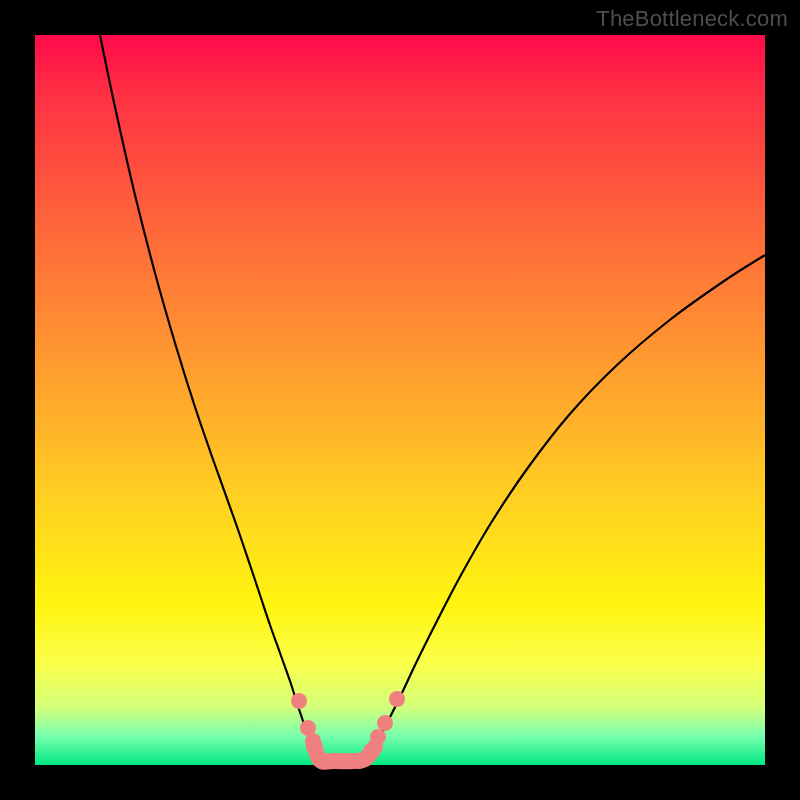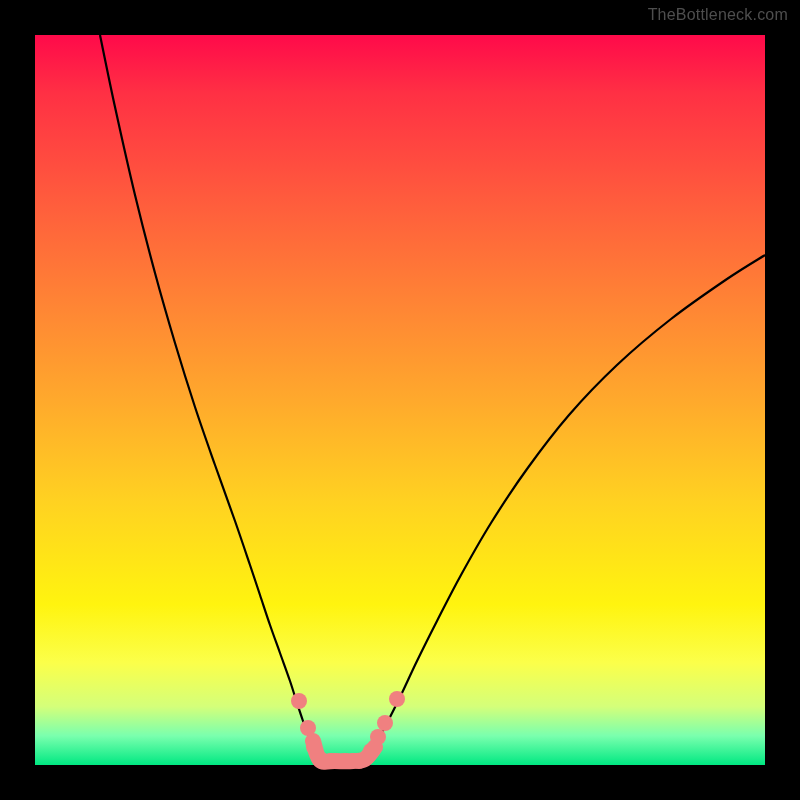--- a/index.html
+++ b/index.html
@@ -38,21 +38,21 @@
       #d4ff7a 92%,
       #7affae 96%,
       #00e882 100%
     );
   }
   .watermark {
     position: absolute;
     top: 6px;
     right: 12px;
     color: #4e4e4e;
-    font-size: 16px;
+    font-size: 22px;
     font-weight: 500;
     letter-spacing: 0.2px;
     user-select: none;
   }
   svg.curve {
     position: absolute;
     left: 0;
     top: 0;
     width: 730px;
     height: 730px;

